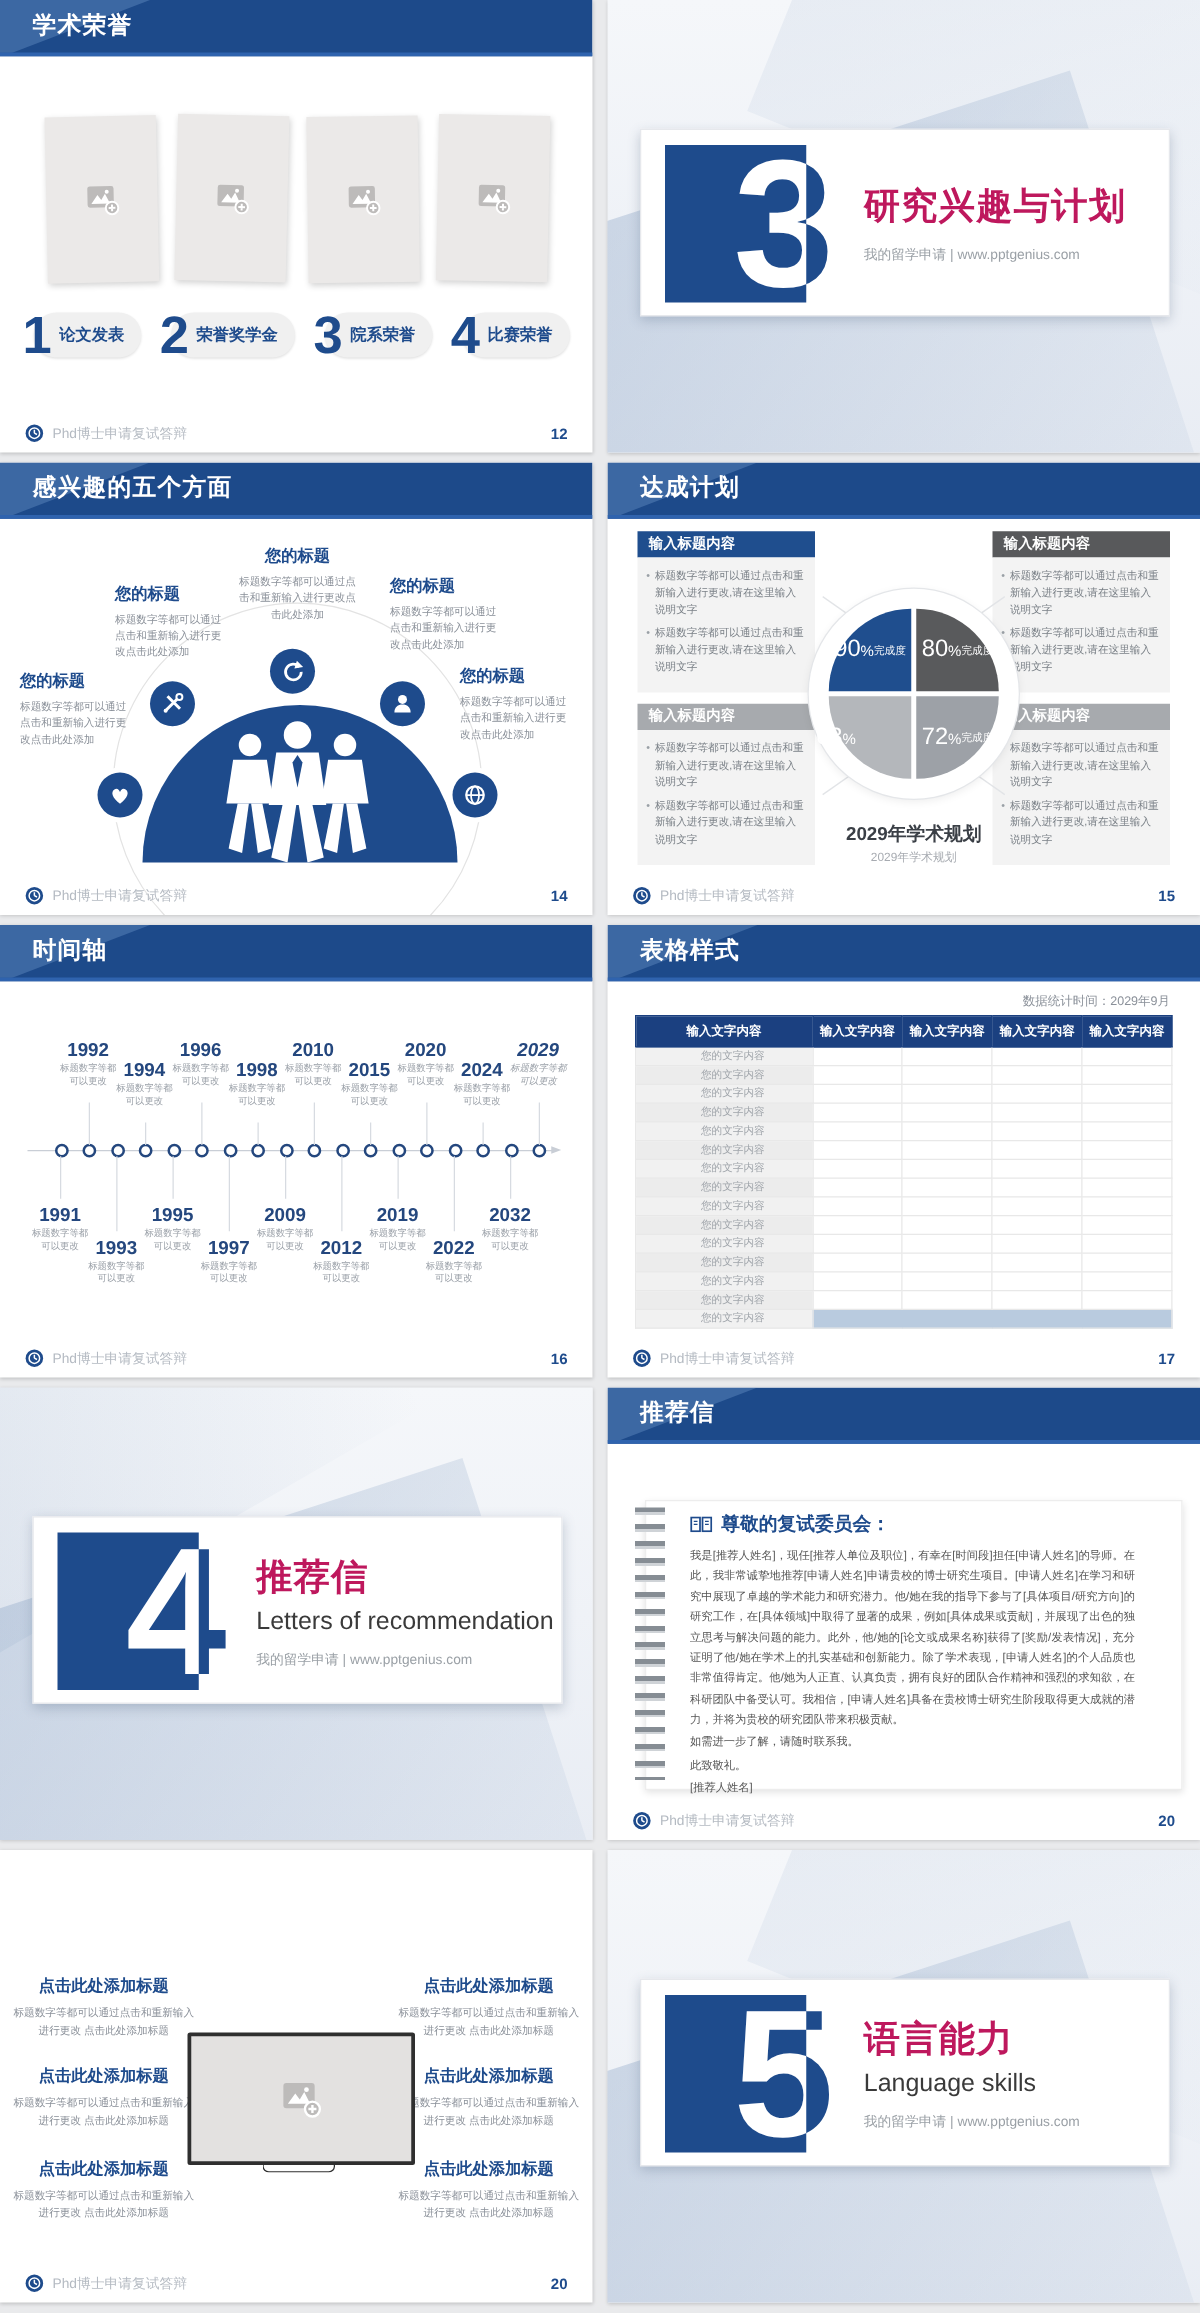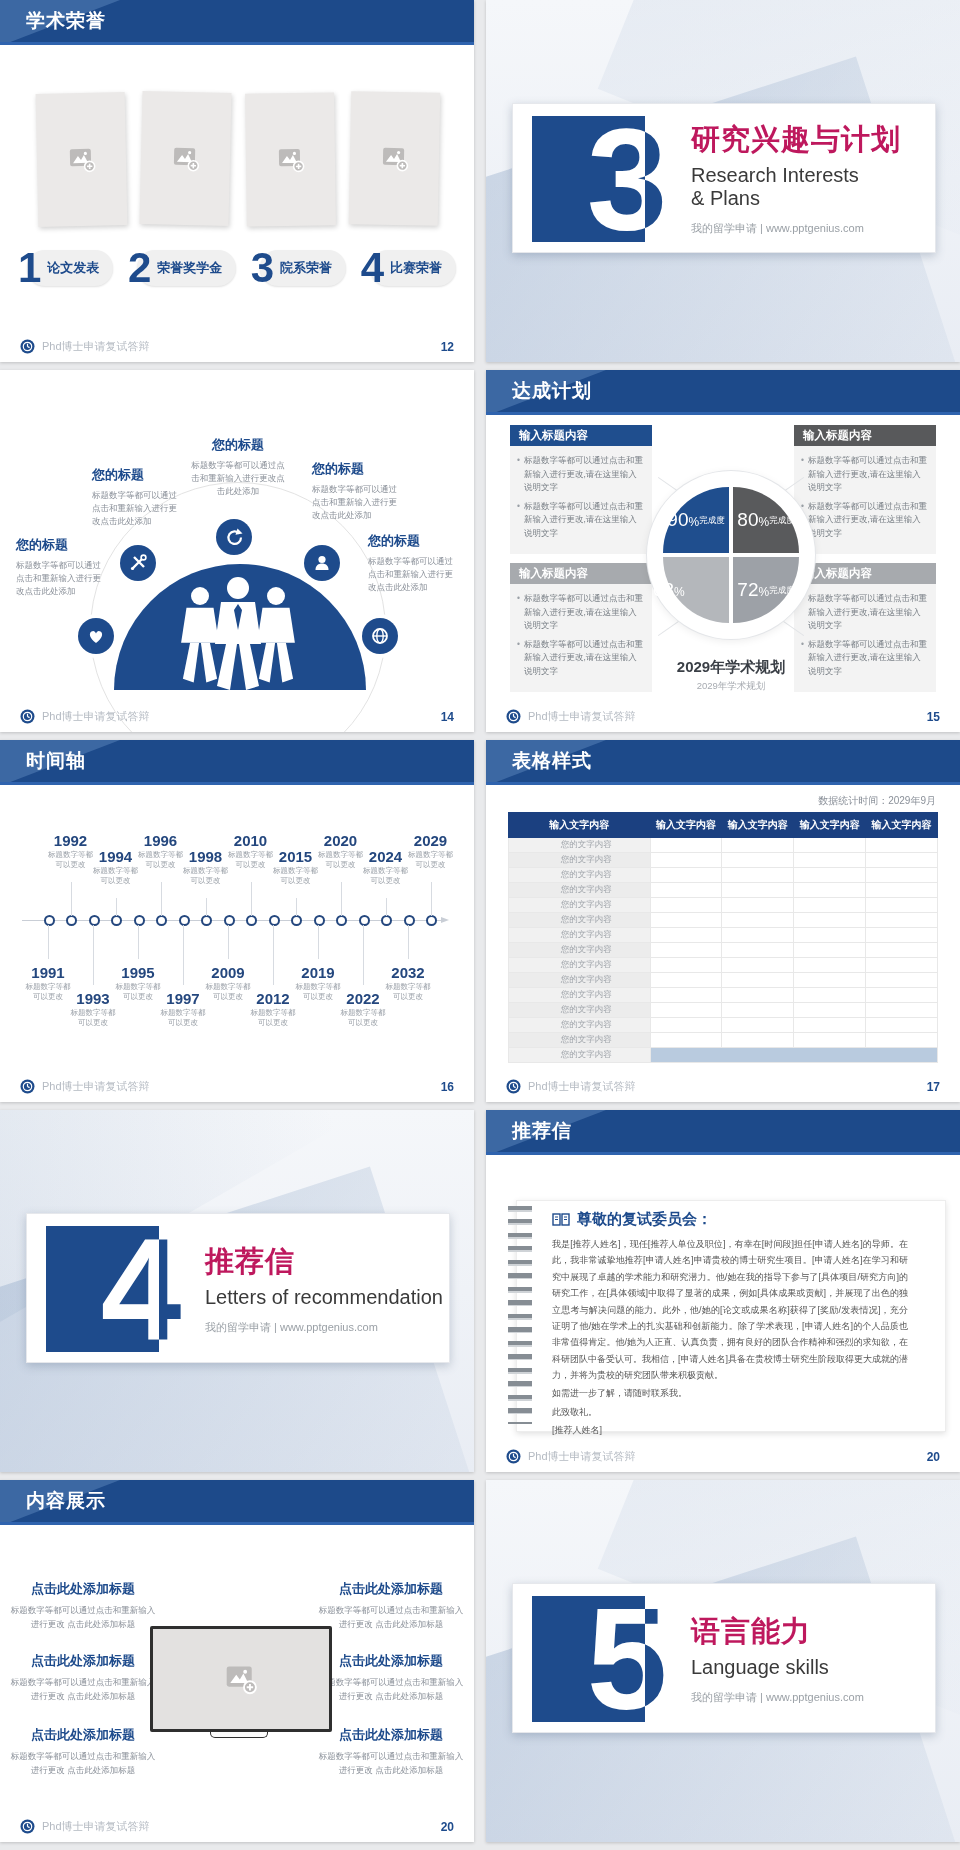--- a/index.html
+++ b/index.html
@@ -175,30 +175,29 @@
             <clipPath id="sq3">
               <rect x="5" y="8" width="113" height="126"></rect>
             </clipPath>
           </defs>
         <rect x="5" y="8" width="113" height="126" fill="#1e4b8c"></rect>
         <text x="100" y="121" font-size="145" font-weight="bold" fill="#1e4b8c" text-anchor="middle" font-family="Liberation Sans, DejaVu Sans, sans-serif">3</text>
         <text x="100" y="121" font-size="145" font-weight="bold" fill="#ffffff" text-anchor="middle" clip-path="url(#sq3)" font-family="Liberation Sans, DejaVu Sans, sans-serif">3</text>
       </svg>
       <div class="sec-txt">
         <div class="sec-title">研究兴趣与计划</div>
-        <div class="sec-sub">
-          <div>Research Interests</div>
-          <div>&amp; Plans</div>
-        </div>
         <div class="sec-tag">我的留学申请 | www.pptgenius.com</div>
       </div>
     </div>
   </div>
 
   <div class="card" style="left:0;top:370px;">
+    <div class="chead">
+      <div class="ct">感兴趣的五个方面</div>
+    </div>
     <div class="arc"></div>
     <div id="asp-wrap">
         <div class="asp asp-1">
           <div class="asp-t">您的标题</div>
           <div class="asp-b">标题数字等都可以通过点击和重新输入进行更改点击此处添加</div>
         </div>
         <div class="asp asp-2">
           <div class="asp-t">您的标题</div>
           <div class="asp-b">标题数字等都可以通过点击和重新输入进行更改点击此处添加</div>
         </div>
@@ -529,21 +528,21 @@
         <div class="tl-conn" style="left: 408px; top: 185px; height: 34px;"></div>
         <div class="tl-item" style="left: 375px; top: 224px;">
           <div class="tl-year">2032</div>
           <div class="tl-note">
             <div>标题数字等都</div>
             <div>可以更改</div>
           </div>
         </div>
         <div class="tl-node" style="left: 426px;"></div>
         <div class="tl-conn" style="left: 430.5px; top: 142px; height: 34px;"></div>
-        <div class="tl-item" style="left: 397.5px; top: 92px;">
+        <div class="tl-item" style="left: 397.5px; top: 92px; font-style: italic;">
           <div class="tl-year">2029</div>
           <div class="tl-note">
             <div>标题数字等都</div>
             <div>可以更改</div>
           </div>
         </div>
       </div>
     <div class="cfoot">
       <svg width="15" height="15" viewBox="0 0 15 15">
           <circle cx="7.5" cy="7.5" r="7" fill="#1e4b8c"></circle>
@@ -735,23 +734,20 @@
           <circle cx="7.5" cy="7.5" r="7" fill="#1e4b8c"></circle>
           <circle cx="7.5" cy="7.5" r="4.2" fill="none" stroke="#fff" stroke-width="1.2"></circle>
           <path d="M7.5,7.5 L7.5,4.8 M7.5,7.5 L9.6,8.6" stroke="#fff" stroke-width="1.2"></path>
         </svg>
       <span>Phd博士申请复试答辩</span>
       <span class="pg">20</span>
     </div>
   </div>
 
   <div class="card" style="left:0;top:1480px;">
-    <div class="chead">
-      <div class="ct">内容展示</div>
-    </div>
     <div id="cd-wrap">
         <div class="cd-block cb-l r1">
           <div class="cd-title">点击此处添加标题</div>
           <div class="cd-body">标题数字等都可以通过点击和重新输入进行更改 点击此处添加标题</div>
         </div>
         <div class="cd-block cb-l r2">
           <div class="cd-title">点击此处添加标题</div>
           <div class="cd-body">标题数字等都可以通过点击和重新输入进行更改 点击此处添加标题</div>
         </div>
         <div class="cd-block cb-l r3">

